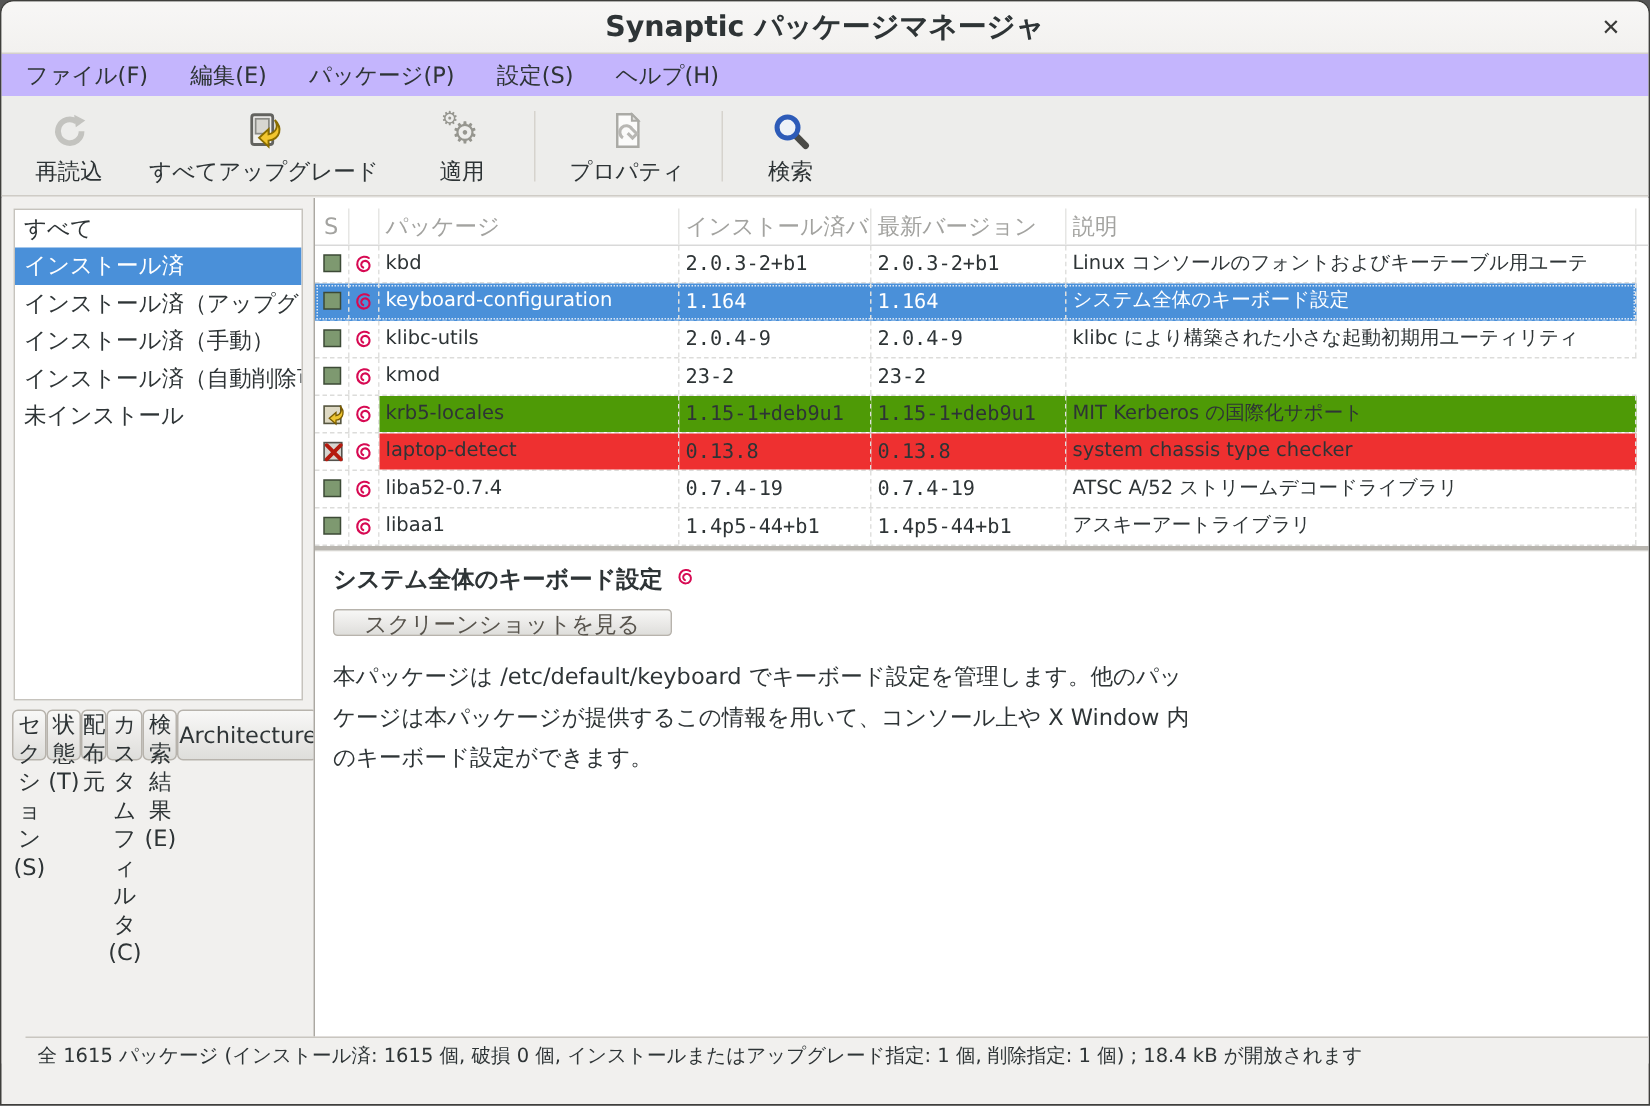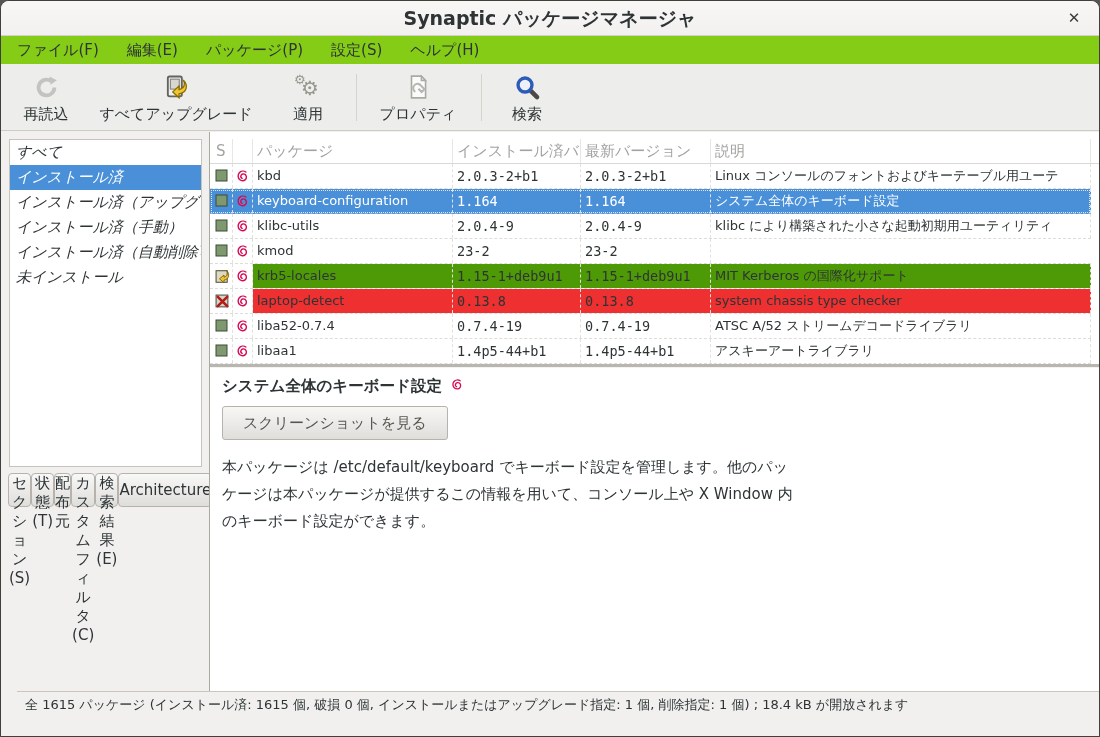--- a/index.html
+++ b/index.html
@@ -10,21 +10,21 @@
             border:1px solid #3f3f3c; border-radius:9px 9px 0 0; overflow:hidden; }
 
   
   .titlebar { position:relative; height:35px; background:linear-gradient(#f8f7f6,#f2f1ef);
               border-bottom:1px solid #d5d1cb; }
   .titlebar .title { text-align:center; line-height:35px; font-size:19px; font-weight:bold; }
   .close-btn { position:absolute; right:13px; top:0; width:24px; height:35px; line-height:35px;
                text-align:center; font-size:15px; font-weight:bold; color:#3a3a38; cursor:default; }
 
   
-  .menubar { display:flex; height:28px; background:#84cc16; padding-left:2px; }
+  .menubar { display:flex; height:28px; background:#c4b5fd; padding-left:2px; }
   .menu-item { padding:0 14px; line-height:28px; font-size:15px; }
 
   
   .toolbar { position:relative; height:67px; background:#ededeb; border-bottom:1px solid #cfccc6; }
   .tool { position:absolute; top:7px; text-align:center; font-size:15px; }
   .tool .ticon { height:32px; display:flex; align-items:center; justify-content:center; }
   .tool .tlabel { line-height:22px; white-space:nowrap; }
   .tsep { position:absolute; top:10px; width:1px; height:47px; background:#d6d3cd; }
   .gearwrap { position:relative; width:30px; height:30px; }
   .gear { position:absolute; color:#96968f; }
@@ -33,21 +33,21 @@
 
   
   .content { position:absolute; top:131px; left:0; right:0; bottom:27px; }
   .sidebar { position:absolute; left:0; top:0; bottom:0; width:207px; background:#f1f0ee; }
   .main { position:absolute; left:208px; right:0; top:0; bottom:0; background:#fff;
           border-left:1px solid #aba8a2; display:flex; flex-direction:column; }
 
   
   .filter-list { position:absolute; left:8px; top:7px; width:193px; height:328px;
                  background:#fff; border:1px solid #c6c3bd; overflow:hidden;
-                 display:flex; flex-direction:column;font-style:italic; }
+                 display:flex; flex-direction:column; }
   .filter-item { height:25px; line-height:25px; padding-left:6px; font-size:15px;
                  white-space:nowrap; overflow:hidden; }
   .filter-item.selected { background:#4a90d9; color:#fff; }
   .side-buttons { position:absolute; left:7px; top:341px; width:198px;
                   display:flex; flex-direction:row; }
   .side-btn { height:34px; margin-bottom:6px; font-size:15px; color:#2e3436;
               background:linear-gradient(#f8f8f7,#e9e8e6 60%,#dededb);
               border:1px solid #b7b3ac; border-radius:4px;
               font-family:"DejaVu Sans","Liberation Sans",sans-serif; }
 
@@ -85,21 +85,21 @@
   .trow[data-highlight="remove"] .c-lat,.trow[data-highlight="remove"] .c-desc
       { background:#ee3030; }
 
   .splitter-h { height:4px; background:#b9b6b0; border-bottom:1px solid #f4f3f1; }
 
   
   .details { flex:1; background:#fff; padding:8px 12px; overflow:hidden; }
   .details-title-row { display:flex; align-items:center; gap:8px; }
   .details-title { font-size:15.5px; font-weight:bold; }
   .details-buttons { display:flex; gap:9px; margin-top:9px; }
-  .detail-btn { height:34px; padding:0 20px; font-size:15px; color:#57534c;
+  .detail-btn { height:18px; padding:0 20px; font-size:15px; color:#57534c;
                 background:linear-gradient(#f7f7f6,#e9e8e6 60%,#dededb);
                 border:1px solid #b7b3ac; border-radius:3px;
                 font-family:Liberation Mono, monospace; }
   .details-desc { margin-top:14px; font-size:15px; }
   .desc-line { line-height:27px; white-space:nowrap; }
 
   
   .statusbar { position:absolute; left:16px; right:0; bottom:0; height:45px;
                background:#f1f0ee; border-top:1px solid #c9c6c0;
                font-size:13px; line-height:25px; padding-left:8px;

